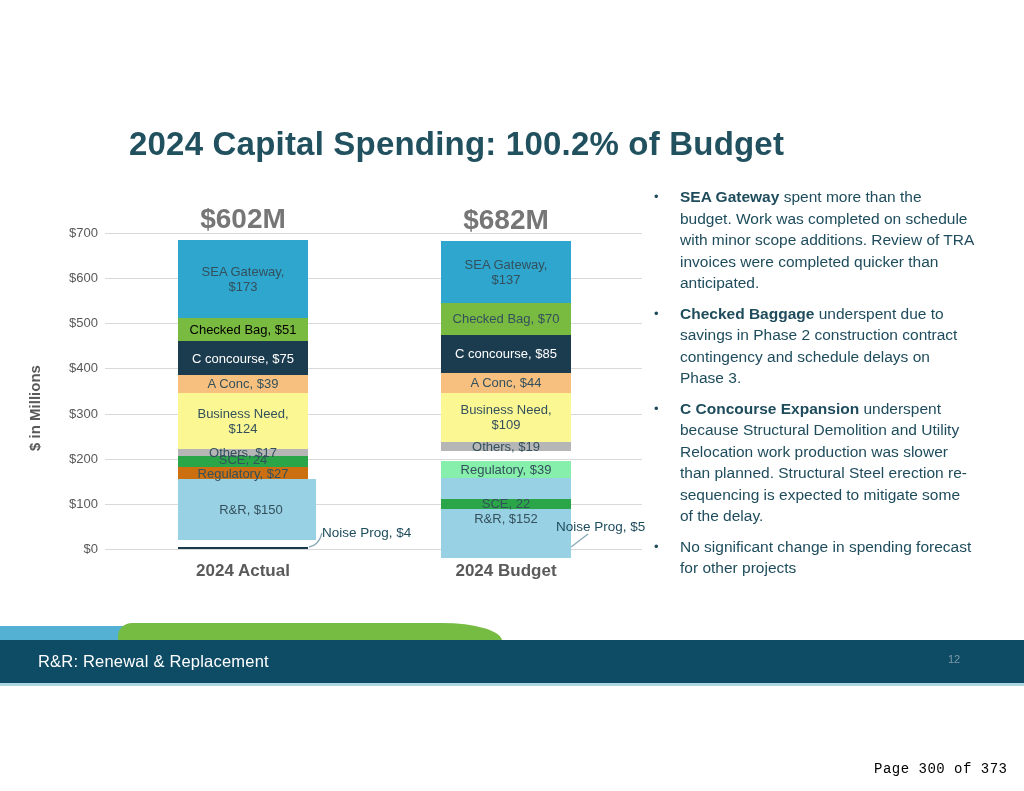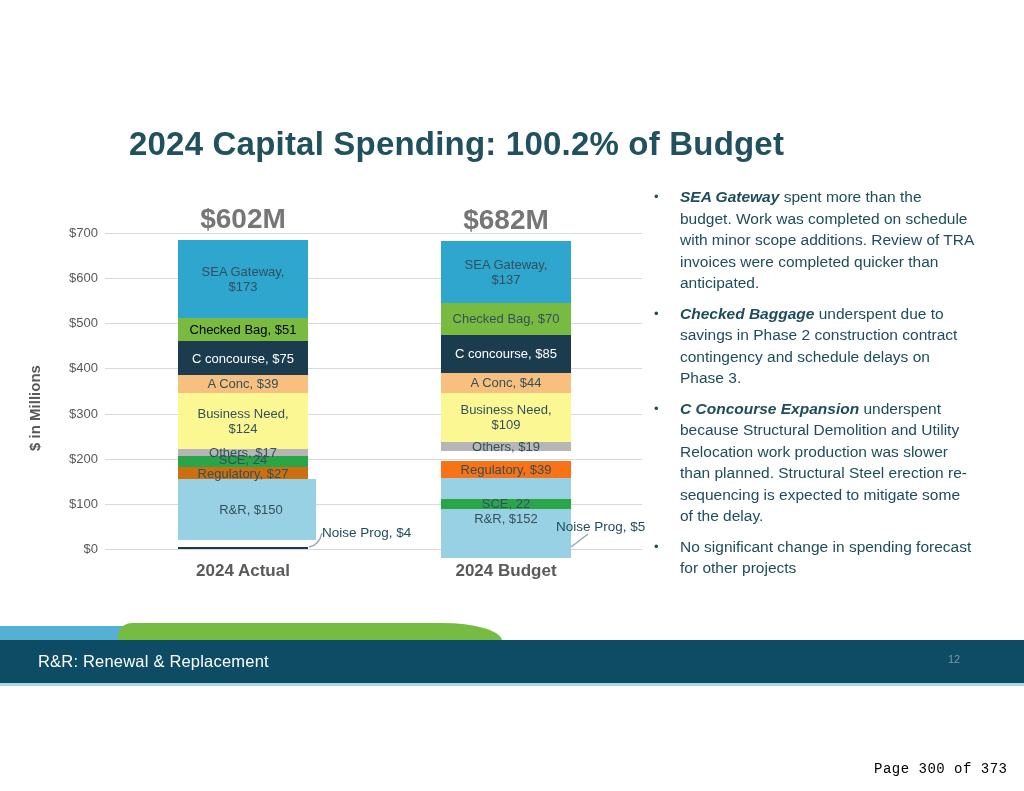--- a/index.html
+++ b/index.html
@@ -25,21 +25,21 @@
     position:relative;z-index:2;font-weight:400;
   }
   .total{position:absolute;width:220px;text-align:center;font-size:28px;line-height:32px;font-weight:700;color:#767676;}
   .cat{position:absolute;width:220px;text-align:center;font-size:17px;font-weight:700;color:#5a5a5a;}
   .callout{position:absolute;font-size:13.5px;color:#1e4c5c;white-space:nowrap;z-index:3;}
   .lines{position:absolute;left:0;top:0;pointer-events:none;}
   
   .notes{position:absolute;left:654px;top:186px;width:322px;}
   .bullet{display:flex;margin:0 0 9px 0;color:#1e4c5c;font-size:15.5px;line-height:21.5px;}
   .bullet .marker{width:26px;flex:none;font-size:13px;}
-  .bullet b{font-weight:700;font-style:italic;}
+  .bullet b{font-weight:700;}
   
   .deco-blue{position:absolute;left:0;top:626px;width:330px;height:15px;background:#54b1d4;border-radius:0 14px 0 0/0 10px 0 0;}
   .deco-green{position:absolute;left:118px;top:623px;width:384px;height:18px;background:#76bc43;border-radius:14px 60px 0 0/13px 18px 0 0;}
   .footer-bar{position:absolute;left:0;top:640px;width:1024px;height:43px;background:#0e4c66;display:flex;align-items:center;}
   .footer-label{color:#ffffff;font-size:16.5px;margin-left:38px;letter-spacing:.2px;}
   .footer-line{position:absolute;left:0;top:683px;width:1024px;height:3px;background:#aed6e2;}
   .slide-num{position:absolute;left:948px;top:653px;font-size:11px;color:#7d98a6;}
   .page-footer{
     position:absolute;left:874px;top:761px;
     font-family:"Liberation Mono", monospace;font-size:14px;color:#000000;letter-spacing:.5px;
@@ -102,21 +102,21 @@
       <div class="seg-label" style="color: rgb(51, 80, 92);">SEA Gateway,
 $173</div>
     </div>
     <div class="total" style="left: 103px; top: 8.22286px;">$602M</div>
     <div class="cat" style="left: 103px; top: 366px;">2024 Actual</div>
     <div class="callout" style="left: 292px; top: 330px;">Noise Prog, $4</div>
     <div class="seg" style="left: 411px; top: 351.743px; width: 130px; height: 2.25714px; background: rgb(27, 58, 77);"></div>
     <div class="seg" style="left: 411px; top: 283.126px; width: 130px; height: 80px; background: rgb(153, 209, 228);">
       <div class="seg-label" style="color: rgb(51, 80, 92);">R&amp;R, $152</div>
     </div>
-    <div class="seg" style="left: 411px; top: 265.52px; width: 130px; height: 17.6057px; background: #f97316;">
+    <div class="seg" style="left: 411px; top: 265.52px; width: 130px; height: 17.6057px; background: #86efac;">
       <div class="seg-label" style="color: rgb(51, 80, 92);">Regulatory, $39</div>
     </div>
     <div class="seg" style="left: 411px; top: 255.589px; width: 130px; height: 9.93143px; background: rgb(42, 166, 72); margin-top: 48px;">
       <div class="seg-label" style="color: rgb(51, 80, 92);">SCE, 22</div>
     </div>
     <div class="seg" style="left: 411px; top: 247.011px; width: 130px; height: 8.57714px; background: rgb(182, 182, 182);">
       <div class="seg-label" style="color: rgb(51, 80, 92);">Others, $19</div>
     </div>
     <div class="seg" style="left: 411px; top: 197.806px; width: 130px; height: 49.2057px; background: rgb(251, 248, 147);">
       <div class="seg-label" style="color: rgb(51, 80, 92);">Business Need,

